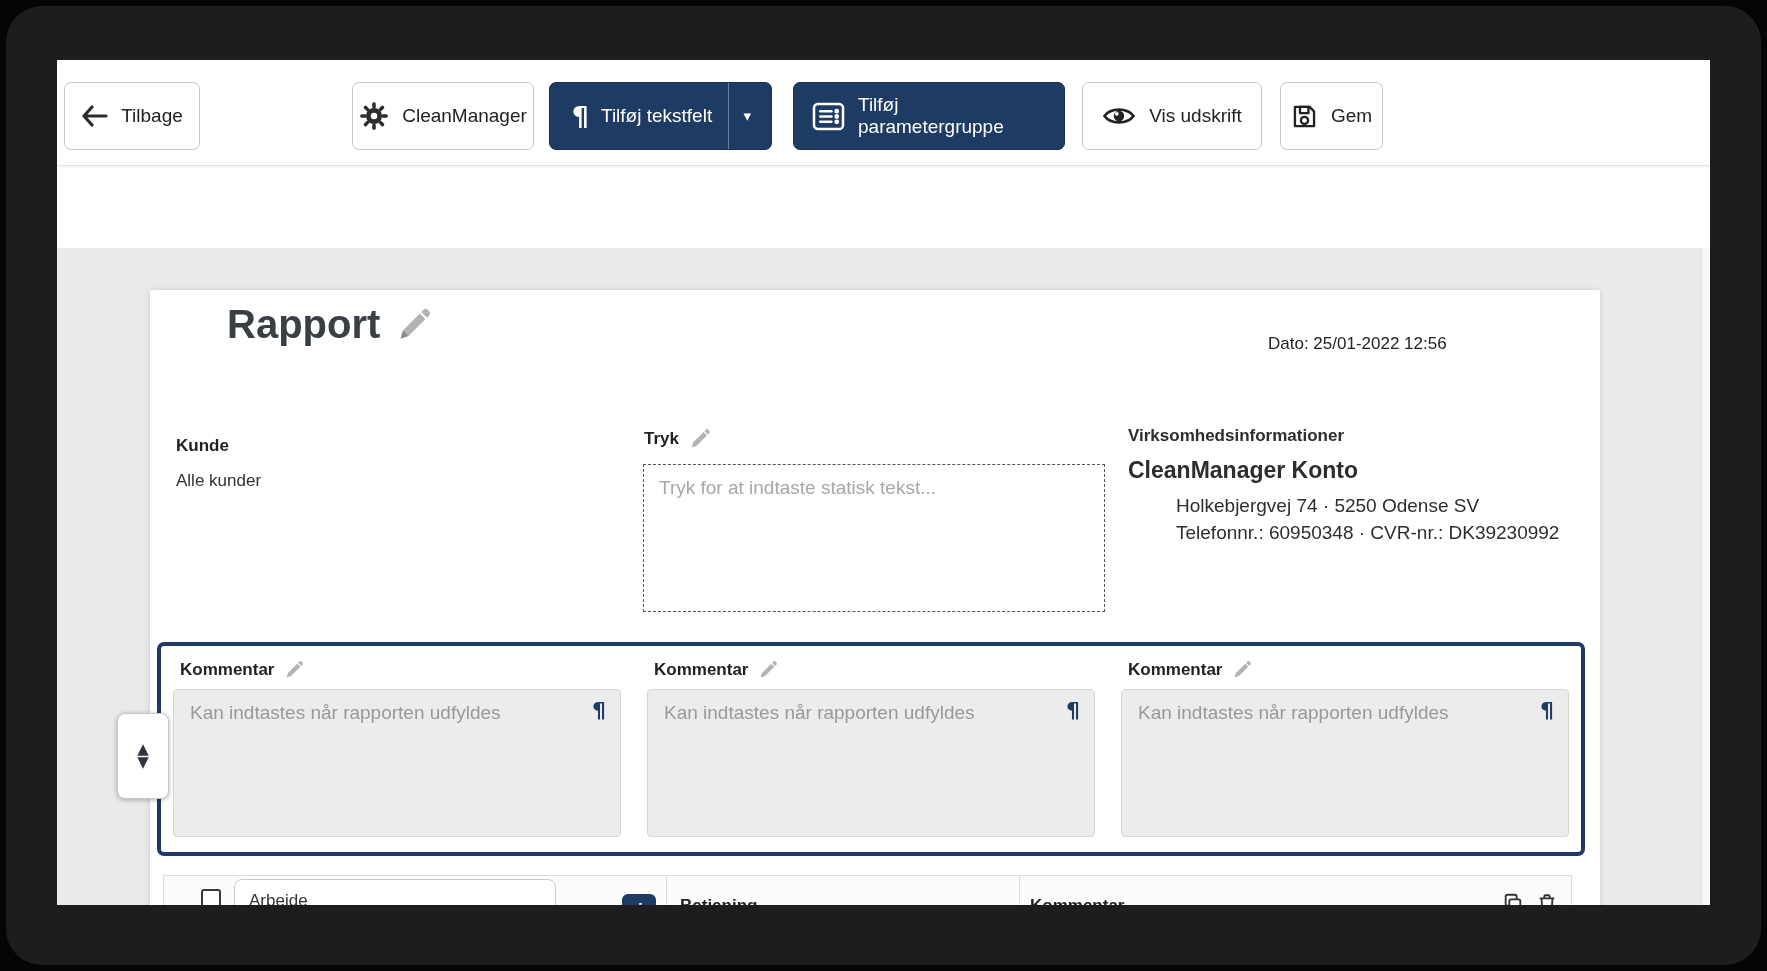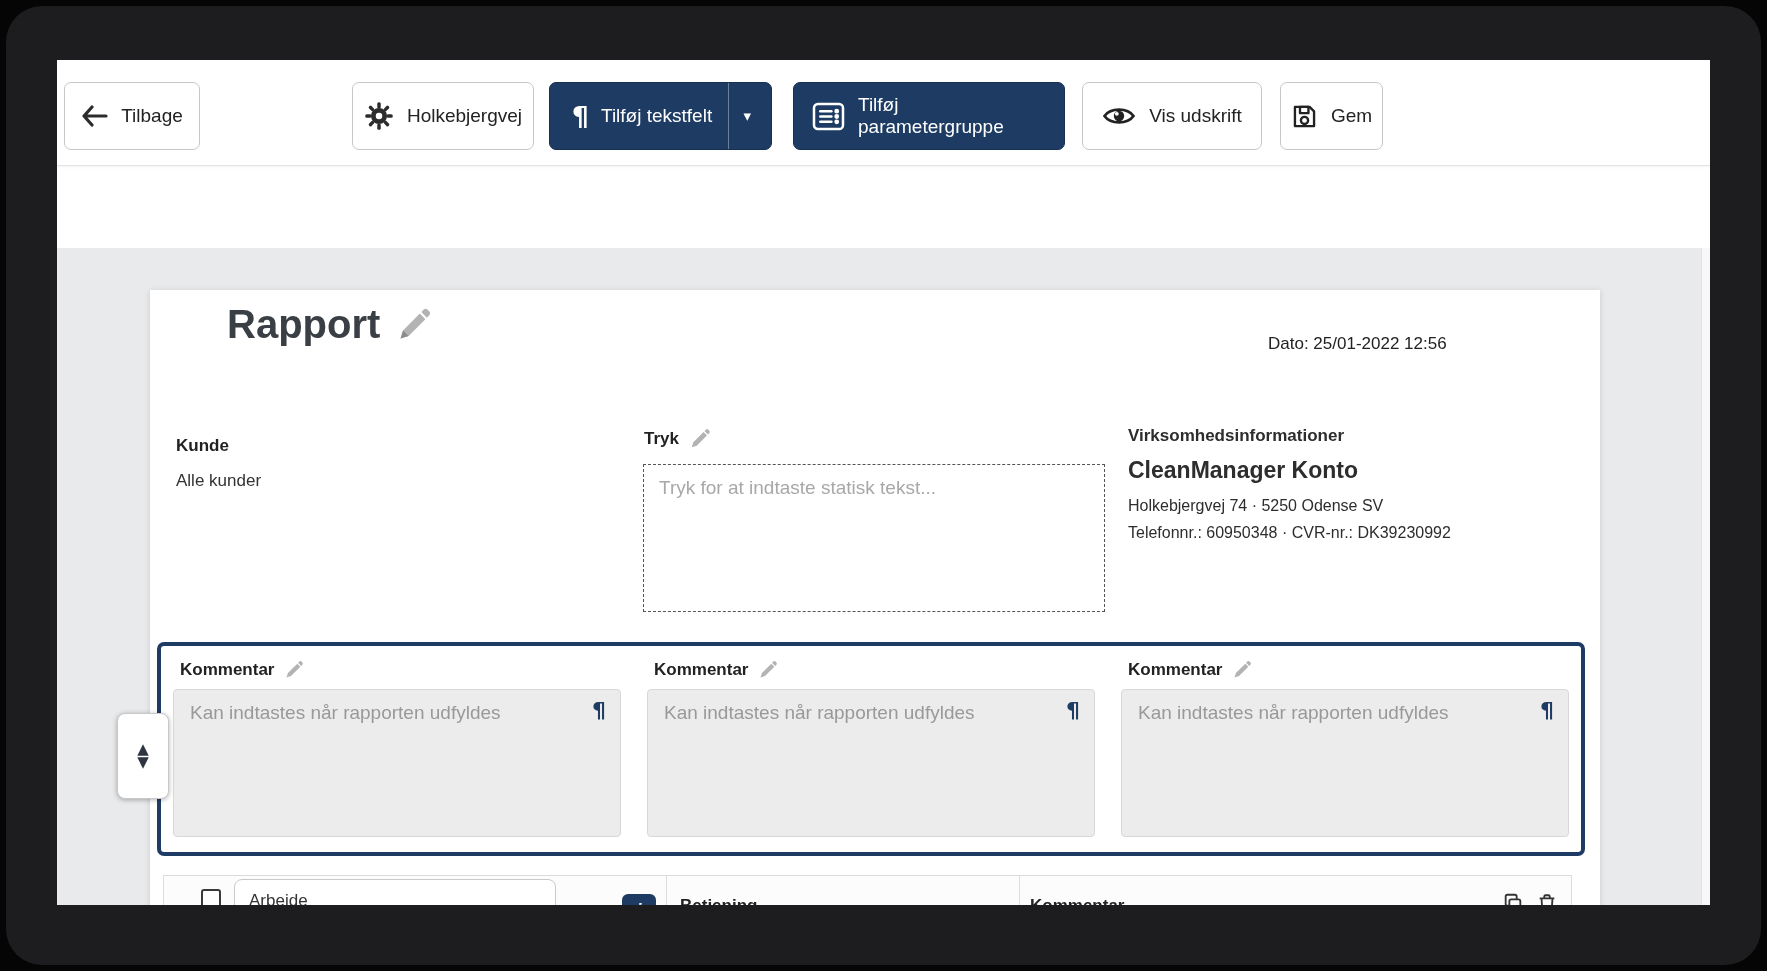--- a/index.html
+++ b/index.html
@@ -40,21 +40,21 @@
   .kunde-label{position:absolute;left:26px;top:146px;}
   .kunde-value{position:absolute;left:26px;top:181px;font-size:17px;color:#333;}
 
   .note-label{position:absolute;left:494px;top:138px;display:flex;align-items:center;gap:10px;}
   .note-box{position:absolute;left:493px;top:174px;width:462px;height:148px;box-sizing:border-box;
     border:1.5px dashed #555;background:#fff;padding:12px 15px;font-size:19px;color:#a8a8a8;cursor:text;}
 
   .company{position:absolute;left:978px;top:136px;width:460px;color:#2d2d2d;}
   .company-label{font-size:17px;font-weight:bold;margin:0 0 11px;}
   .company-name{font-size:23px;font-weight:bold;margin:0 0 8px;}
-  .company-line{font-size:16px;line-height:27px;}
+  .company-line{font-size:19px;line-height:27px;margin-left:48px;}
 
   
   .sel-row{position:absolute;left:7px;top:352px;width:1428px;height:214px;box-sizing:border-box;
     border:4px solid #1e3c63;border-radius:7px;background:#fff;display:flex;gap:26px;padding:14px 12px 0;}
   .col{flex:1;min-width:0;}
   .col-label{display:flex;align-items:center;gap:10px;margin:0 0 9px 7px;}
   .comment-box{position:relative;height:148px;background:#ececec;border:1px solid #d8d8d8;border-radius:4px;
     box-sizing:border-box;padding:12px 16px;font-size:19px;color:#999;cursor:text;}
   .pilcrow-mark{position:absolute;top:8px;right:14px;font-size:22px;font-weight:bold;color:#1e3c63;
     font-family:"DejaVu Sans",sans-serif;}
@@ -113,21 +113,21 @@
               <rect x="10.6" y="1" width="2.8" height="5" rx="1.2" transform="rotate(90 12 12)"></rect>
               <rect x="10.6" y="18" width="2.8" height="5" rx="1.2" transform="rotate(90 12 12)"></rect>
               <rect x="10.6" y="1" width="2.8" height="5" rx="1.2" transform="rotate(135 12 12)"></rect>
               <rect x="10.6" y="18" width="2.8" height="5" rx="1.2" transform="rotate(135 12 12)"></rect>
             </g>
             <circle cx="12" cy="12" r="6.4"></circle>
           </g>
           <circle cx="12" cy="12" r="2.6" fill="#fff"></circle>
         </svg>
       </span>
-      <span>Holkebjergvej</span>
+      <span>CleanManager</span>
     </div>
 
     <div class="btn navy btn-textfield">
       <div class="split-main">
         <span class="icon pilcrow-btn">¶</span>
         <span>Tilføj tekstfelt</span>
       </div>
       <div class="split-sep"></div>
       <div class="split-caret">▾</div>
     </div>

